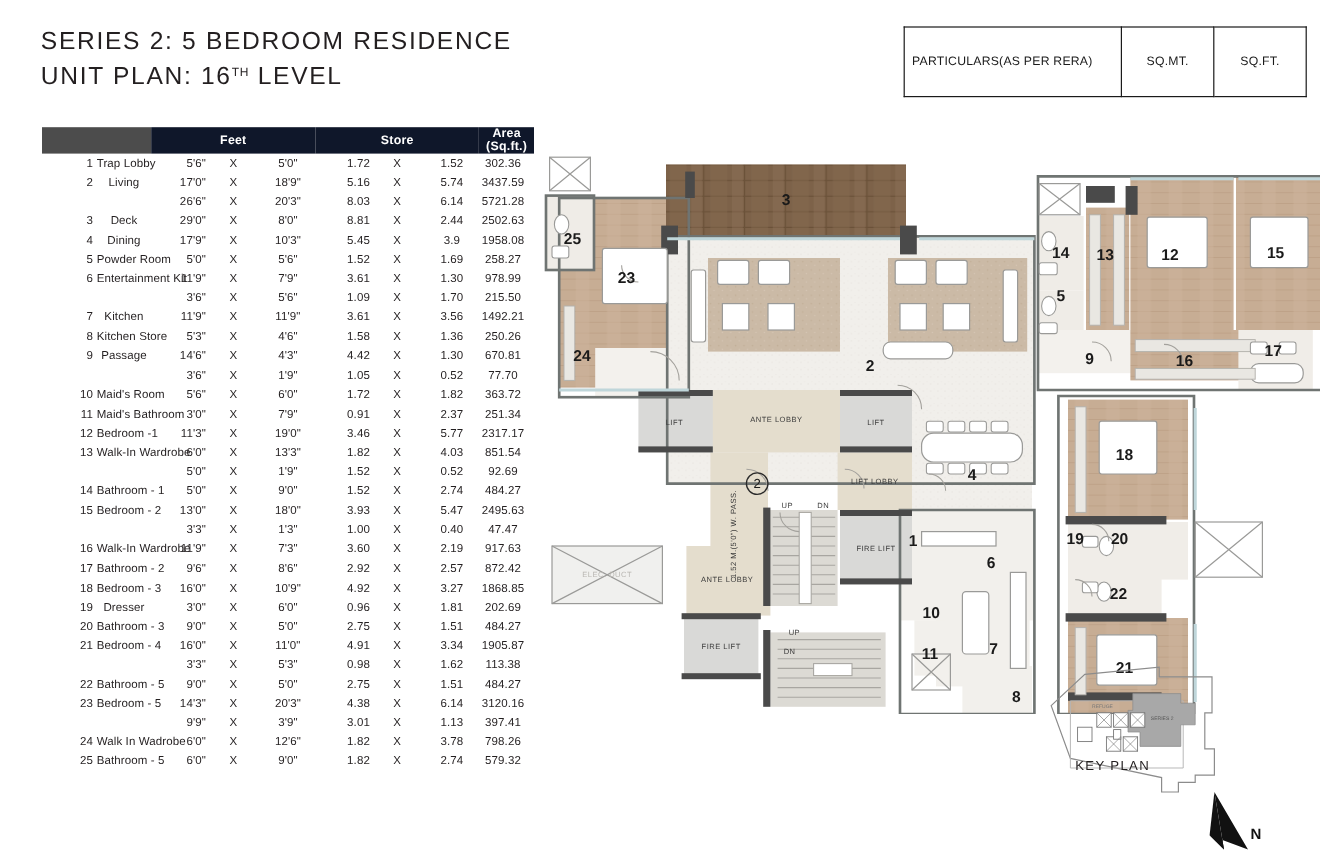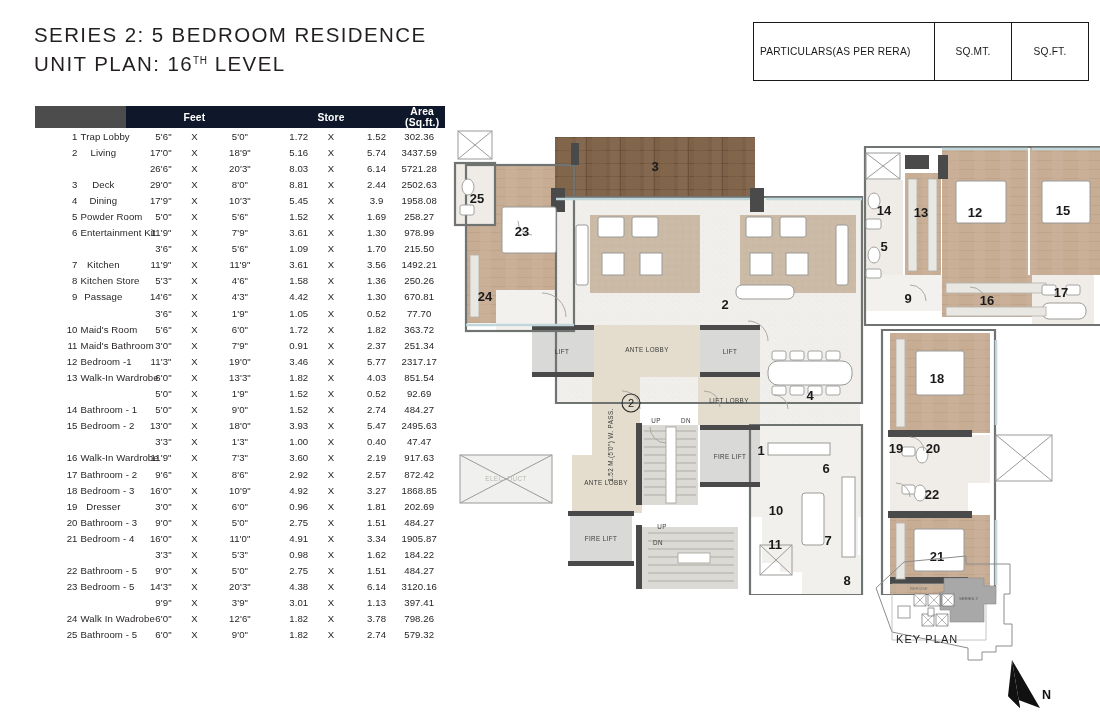--- a/index.html
+++ b/index.html
@@ -458,21 +458,21 @@
         </tr>
         <tr>
           <td class="c-no"></td>
           <td class="c-name"></td>
           <td class="c-fw">3'3"</td>
           <td class="c-fx">X</td>
           <td class="c-fl">5'3"</td>
           <td class="c-mw">0.98</td>
           <td class="c-mx">X</td>
           <td class="c-ml">1.62</td>
-          <td class="c-area">184.22</td>
+          <td class="c-area">113.38</td>
         </tr>
         <tr>
           <td class="c-no">22</td>
           <td class="c-name">Bathroom - 5</td>
           <td class="c-fw">9'0"</td>
           <td class="c-fx">X</td>
           <td class="c-fl">5'0"</td>
           <td class="c-mw">2.75</td>
           <td class="c-mx">X</td>
           <td class="c-ml">1.51</td>

